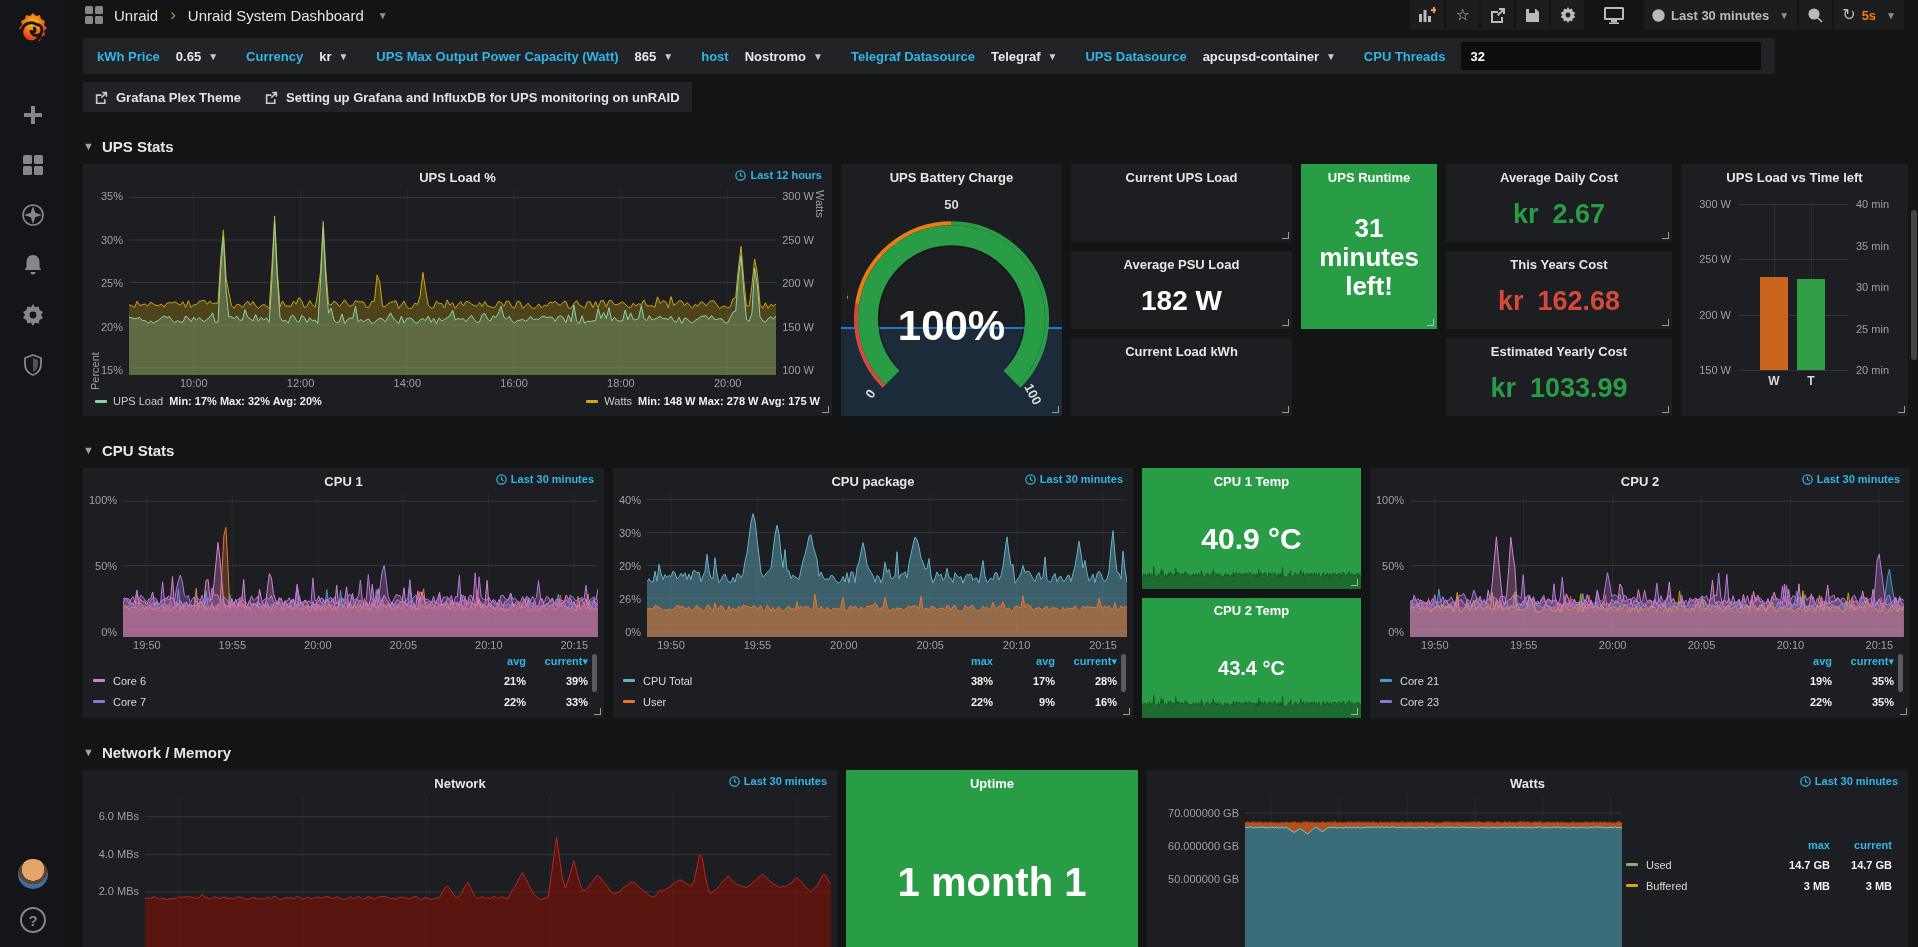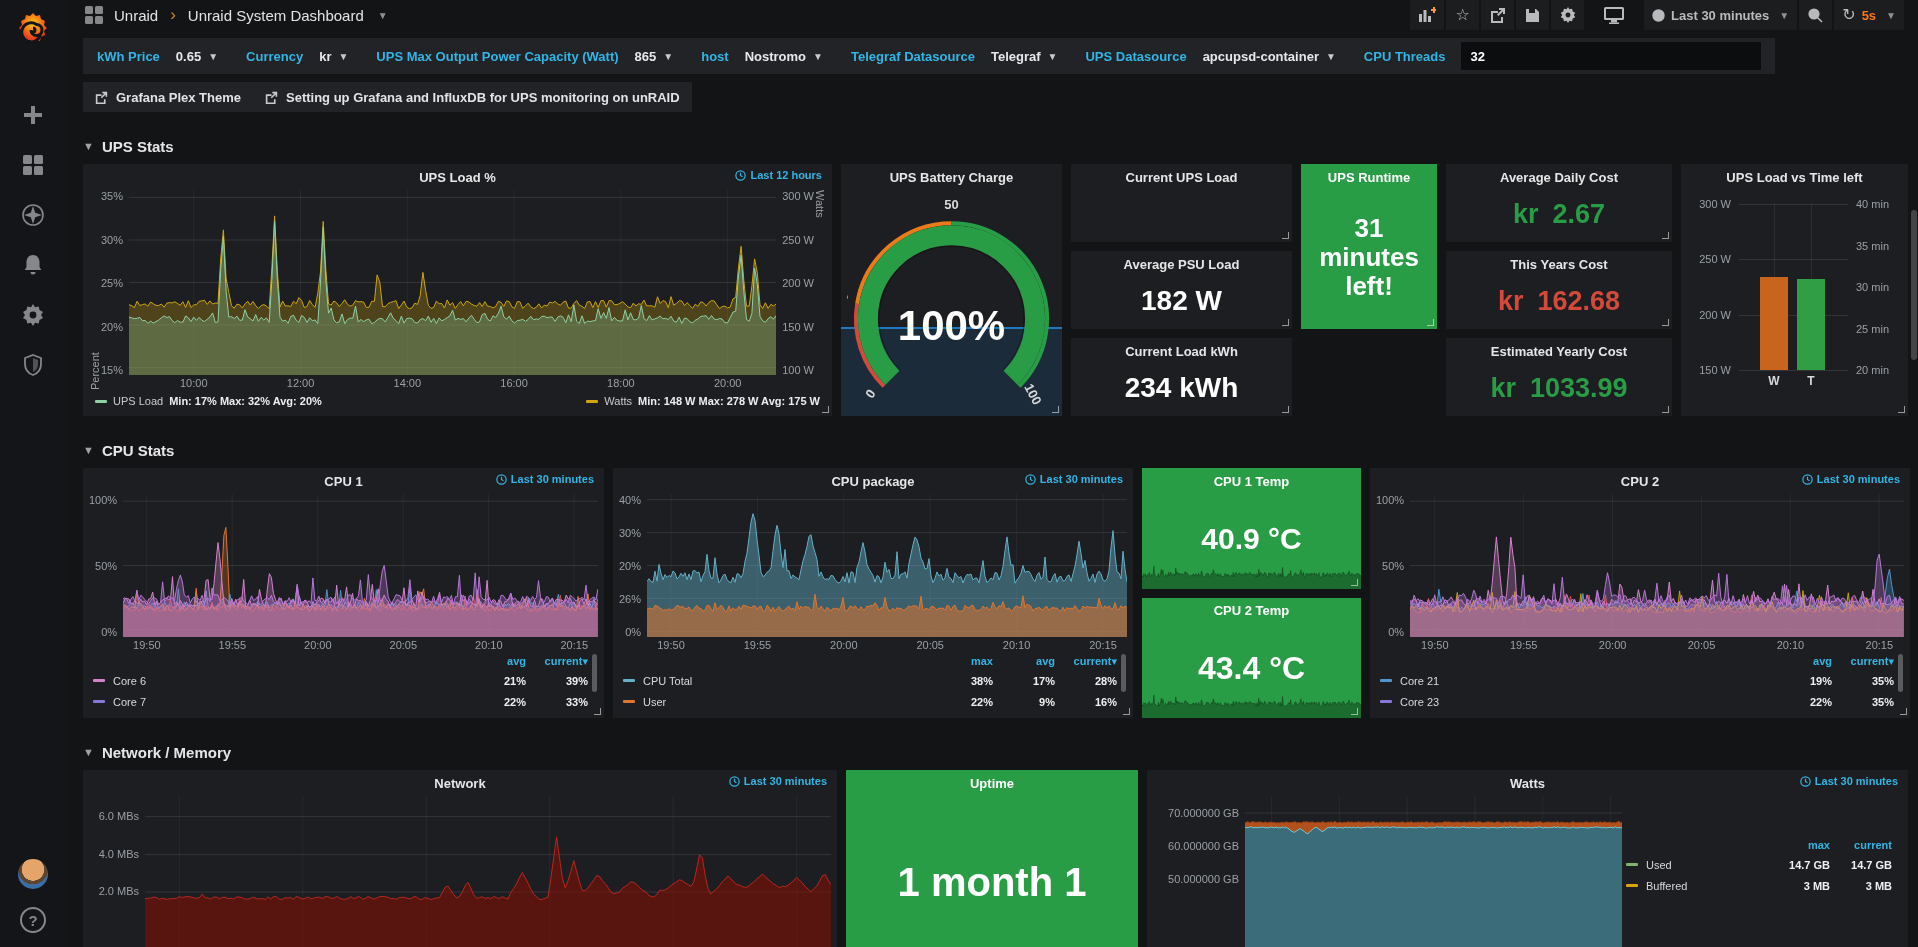--- a/index.html
+++ b/index.html
@@ -421,21 +421,20 @@
           <div class="panel" style="flex:1">
             <div class="phead">
                 <span class="ptitle">Average PSU Load</span>
               </div>
             <div class="stat-val" style="font-size:28px">182 W</div>
           </div>
           <div class="panel" style="flex:1">
             <div class="phead">
                 <span class="ptitle">Current Load kWh</span>
               </div>
-            <div class="stat-val" style="font-size:28px">234 kWh</div>
           </div>
         </div>
 
         <div class="col" style="width:136px;height:252px">
           <div class="panel green-panel" style="height:165px">
             <div class="phead">
                 <span class="ptitle">UPS Runtime</span>
               </div>
             <div class="stat-val" style="font-size:26px;line-height:1.12;text-align:center;padding:0 10px">31 minutes left!</div>
           </div>
@@ -668,21 +667,21 @@
             <div class="stat-val" style="font-size:30px">40.9 °C</div>
             <svg class="sparkline" viewBox="0 0 219 26" preserveAspectRatio="none">
                 <path d="M0.0,12.6L0.9,14.1L1.8,10.6L2.7,11.5L3.6,11.2L4.6,14.3L5.5,11.6L6.4,11.9L7.3,9.3L8.2,13.6L9.1,11.5L10.0,11.7L11.0,11.8L11.9,2.9L12.8,12.8L13.7,12.6L14.6,14.2L15.5,13.9L16.4,10.3L17.3,14.0L18.3,11.4L19.2,6.2L20.1,10.8L21.0,6.9L21.9,13.4L22.8,14.2L23.7,10.9L24.6,13.5L25.6,12.3L26.5,9.2L27.4,13.0L28.3,9.1L29.2,9.8L30.1,11.7L31.0,11.6L31.9,11.1L32.9,12.9L33.8,4.8L34.7,11.0L35.6,9.0L36.5,11.6L37.4,10.3L38.3,10.9L39.2,11.8L40.1,10.4L41.1,12.0L42.0,11.5L42.9,8.8L43.8,8.8L44.7,11.0L45.6,10.4L46.5,12.3L47.5,13.5L48.4,11.9L49.3,13.1L50.2,12.1L51.1,10.9L52.0,11.1L52.9,13.3L53.8,10.7L54.8,11.7L55.7,13.2L56.6,10.1L57.5,12.8L58.4,13.3L59.3,7.8L60.2,9.6L61.1,13.8L62.0,13.6L63.0,14.0L63.9,11.2L64.8,10.3L65.7,10.4L66.6,10.7L67.5,13.2L68.4,13.6L69.3,10.4L70.3,11.7L71.2,6.7L72.1,9.6L73.0,10.9L73.9,11.2L74.8,13.2L75.7,10.3L76.6,12.1L77.6,12.4L78.5,10.7L79.4,13.6L80.3,13.3L81.2,13.2L82.1,14.2L83.0,10.2L84.0,11.2L84.9,13.2L85.8,11.0L86.7,11.7L87.6,14.0L88.5,13.1L89.4,11.7L90.3,13.6L91.3,9.2L92.2,13.8L93.1,10.4L94.0,9.5L94.9,10.3L95.8,11.5L96.7,10.8L97.6,9.7L98.5,12.1L99.5,11.5L100.4,10.7L101.3,12.5L102.2,11.3L103.1,9.6L104.0,12.0L104.9,10.2L105.8,11.9L106.8,11.0L107.7,9.2L108.6,10.2L109.5,11.5L110.4,11.3L111.3,11.7L112.2,11.1L113.2,11.6L114.1,14.2L115.0,10.5L115.9,14.1L116.8,6.2L117.7,12.6L118.6,9.2L119.5,10.5L120.5,11.1L121.4,12.6L122.3,9.5L123.2,9.7L124.1,11.4L125.0,13.6L125.9,13.9L126.8,9.7L127.8,11.8L128.7,9.9L129.6,11.8L130.5,11.7L131.4,10.4L132.3,9.2L133.2,10.0L134.1,12.8L135.1,13.3L136.0,11.4L136.9,10.2L137.8,13.6L138.7,10.5L139.6,13.8L140.5,4.4L141.4,13.3L142.3,13.9L143.3,13.9L144.2,13.7L145.1,13.9L146.0,11.4L146.9,10.7L147.8,11.8L148.7,7.6L149.7,14.0L150.6,13.7L151.5,12.9L152.4,11.3L153.3,9.8L154.2,10.6L155.1,12.6L156.0,12.3L156.9,11.5L157.9,10.7L158.8,6.8L159.7,10.2L160.6,12.0L161.5,9.2L162.4,14.1L163.3,13.3L164.3,10.1L165.2,11.0L166.1,10.8L167.0,12.3L167.9,10.4L168.8,12.4L169.7,9.8L170.6,11.0L171.6,11.2L172.5,9.7L173.4,12.3L174.3,10.4L175.2,13.0L176.1,12.2L177.0,9.6L177.9,14.2L178.8,14.0L179.8,13.7L180.7,10.6L181.6,9.5L182.5,13.8L183.4,11.4L184.3,13.0L185.2,9.7L186.2,11.2L187.1,13.5L188.0,10.3L188.9,11.8L189.8,14.0L190.7,10.3L191.6,10.7L192.5,10.6L193.4,10.3L194.4,12.7L195.3,11.6L196.2,10.4L197.1,10.2L198.0,10.3L198.9,13.7L199.8,11.3L200.8,9.4L201.7,9.5L202.6,11.8L203.5,12.5L204.4,11.9L205.3,10.7L206.2,10.4L207.1,8.1L208.0,11.3L209.0,13.0L209.9,9.8L210.8,11.4L211.7,12.3L212.6,11.7L213.5,12.2L214.4,10.6L215.3,10.7L216.3,10.5L217.2,11.0L218.1,13.4L219.0,11.9L219,26L0,26Z" fill="rgba(15,50,20,0.45)"></path>
                 <path d="M0.0,12.6L0.9,14.1L1.8,10.6L2.7,11.5L3.6,11.2L4.6,14.3L5.5,11.6L6.4,11.9L7.3,9.3L8.2,13.6L9.1,11.5L10.0,11.7L11.0,11.8L11.9,2.9L12.8,12.8L13.7,12.6L14.6,14.2L15.5,13.9L16.4,10.3L17.3,14.0L18.3,11.4L19.2,6.2L20.1,10.8L21.0,6.9L21.9,13.4L22.8,14.2L23.7,10.9L24.6,13.5L25.6,12.3L26.5,9.2L27.4,13.0L28.3,9.1L29.2,9.8L30.1,11.7L31.0,11.6L31.9,11.1L32.9,12.9L33.8,4.8L34.7,11.0L35.6,9.0L36.5,11.6L37.4,10.3L38.3,10.9L39.2,11.8L40.1,10.4L41.1,12.0L42.0,11.5L42.9,8.8L43.8,8.8L44.7,11.0L45.6,10.4L46.5,12.3L47.5,13.5L48.4,11.9L49.3,13.1L50.2,12.1L51.1,10.9L52.0,11.1L52.9,13.3L53.8,10.7L54.8,11.7L55.7,13.2L56.6,10.1L57.5,12.8L58.4,13.3L59.3,7.8L60.2,9.6L61.1,13.8L62.0,13.6L63.0,14.0L63.9,11.2L64.8,10.3L65.7,10.4L66.6,10.7L67.5,13.2L68.4,13.6L69.3,10.4L70.3,11.7L71.2,6.7L72.1,9.6L73.0,10.9L73.9,11.2L74.8,13.2L75.7,10.3L76.6,12.1L77.6,12.4L78.5,10.7L79.4,13.6L80.3,13.3L81.2,13.2L82.1,14.2L83.0,10.2L84.0,11.2L84.9,13.2L85.8,11.0L86.7,11.7L87.6,14.0L88.5,13.1L89.4,11.7L90.3,13.6L91.3,9.2L92.2,13.8L93.1,10.4L94.0,9.5L94.9,10.3L95.8,11.5L96.7,10.8L97.6,9.7L98.5,12.1L99.5,11.5L100.4,10.7L101.3,12.5L102.2,11.3L103.1,9.6L104.0,12.0L104.9,10.2L105.8,11.9L106.8,11.0L107.7,9.2L108.6,10.2L109.5,11.5L110.4,11.3L111.3,11.7L112.2,11.1L113.2,11.6L114.1,14.2L115.0,10.5L115.9,14.1L116.8,6.2L117.7,12.6L118.6,9.2L119.5,10.5L120.5,11.1L121.4,12.6L122.3,9.5L123.2,9.7L124.1,11.4L125.0,13.6L125.9,13.9L126.8,9.7L127.8,11.8L128.7,9.9L129.6,11.8L130.5,11.7L131.4,10.4L132.3,9.2L133.2,10.0L134.1,12.8L135.1,13.3L136.0,11.4L136.9,10.2L137.8,13.6L138.7,10.5L139.6,13.8L140.5,4.4L141.4,13.3L142.3,13.9L143.3,13.9L144.2,13.7L145.1,13.9L146.0,11.4L146.9,10.7L147.8,11.8L148.7,7.6L149.7,14.0L150.6,13.7L151.5,12.9L152.4,11.3L153.3,9.8L154.2,10.6L155.1,12.6L156.0,12.3L156.9,11.5L157.9,10.7L158.8,6.8L159.7,10.2L160.6,12.0L161.5,9.2L162.4,14.1L163.3,13.3L164.3,10.1L165.2,11.0L166.1,10.8L167.0,12.3L167.9,10.4L168.8,12.4L169.7,9.8L170.6,11.0L171.6,11.2L172.5,9.7L173.4,12.3L174.3,10.4L175.2,13.0L176.1,12.2L177.0,9.6L177.9,14.2L178.8,14.0L179.8,13.7L180.7,10.6L181.6,9.5L182.5,13.8L183.4,11.4L184.3,13.0L185.2,9.7L186.2,11.2L187.1,13.5L188.0,10.3L188.9,11.8L189.8,14.0L190.7,10.3L191.6,10.7L192.5,10.6L193.4,10.3L194.4,12.7L195.3,11.6L196.2,10.4L197.1,10.2L198.0,10.3L198.9,13.7L199.8,11.3L200.8,9.4L201.7,9.5L202.6,11.8L203.5,12.5L204.4,11.9L205.3,10.7L206.2,10.4L207.1,8.1L208.0,11.3L209.0,13.0L209.9,9.8L210.8,11.4L211.7,12.3L212.6,11.7L213.5,12.2L214.4,10.6L215.3,10.7L216.3,10.5L217.2,11.0L218.1,13.4L219.0,11.9" fill="none" stroke="rgba(0,0,0,0.25)" stroke-width="1"></path>
               </svg>
           </div>
           <div class="panel green-panel" style="flex:1;overflow:hidden">
             <div class="phead">
                 <span class="ptitle">CPU 2 Temp</span>
               </div>
-            <div class="stat-val" style="font-size:32px">43.4 °C</div>
+            <div class="stat-val" style="font-size:20px">43.4 °C</div>
             <svg class="sparkline" viewBox="0 0 219 26" preserveAspectRatio="none">
                 <path d="M0.0,12.6L0.9,14.1L1.8,10.6L2.7,11.5L3.6,11.2L4.6,14.3L5.5,11.6L6.4,11.9L7.3,9.3L8.2,13.6L9.1,11.5L10.0,11.7L11.0,11.8L11.9,2.9L12.8,12.8L13.7,12.6L14.6,14.2L15.5,13.9L16.4,10.3L17.3,14.0L18.3,11.4L19.2,6.2L20.1,10.8L21.0,6.9L21.9,13.4L22.8,14.2L23.7,10.9L24.6,13.5L25.6,12.3L26.5,9.2L27.4,13.0L28.3,9.1L29.2,9.8L30.1,11.7L31.0,11.6L31.9,11.1L32.9,12.9L33.8,4.8L34.7,11.0L35.6,9.0L36.5,11.6L37.4,10.3L38.3,10.9L39.2,11.8L40.1,10.4L41.1,12.0L42.0,11.5L42.9,8.8L43.8,8.8L44.7,11.0L45.6,10.4L46.5,12.3L47.5,13.5L48.4,11.9L49.3,13.1L50.2,12.1L51.1,10.9L52.0,11.1L52.9,13.3L53.8,10.7L54.8,11.7L55.7,13.2L56.6,10.1L57.5,12.8L58.4,13.3L59.3,7.8L60.2,9.6L61.1,13.8L62.0,13.6L63.0,14.0L63.9,11.2L64.8,10.3L65.7,10.4L66.6,10.7L67.5,13.2L68.4,13.6L69.3,10.4L70.3,11.7L71.2,6.7L72.1,9.6L73.0,10.9L73.9,11.2L74.8,13.2L75.7,10.3L76.6,12.1L77.6,12.4L78.5,10.7L79.4,13.6L80.3,13.3L81.2,13.2L82.1,14.2L83.0,10.2L84.0,11.2L84.9,13.2L85.8,11.0L86.7,11.7L87.6,14.0L88.5,13.1L89.4,11.7L90.3,13.6L91.3,9.2L92.2,13.8L93.1,10.4L94.0,9.5L94.9,10.3L95.8,11.5L96.7,10.8L97.6,9.7L98.5,12.1L99.5,11.5L100.4,10.7L101.3,12.5L102.2,11.3L103.1,9.6L104.0,12.0L104.9,10.2L105.8,11.9L106.8,11.0L107.7,9.2L108.6,10.2L109.5,11.5L110.4,11.3L111.3,11.7L112.2,11.1L113.2,11.6L114.1,14.2L115.0,10.5L115.9,14.1L116.8,6.2L117.7,12.6L118.6,9.2L119.5,10.5L120.5,11.1L121.4,12.6L122.3,9.5L123.2,9.7L124.1,11.4L125.0,13.6L125.9,13.9L126.8,9.7L127.8,11.8L128.7,9.9L129.6,11.8L130.5,11.7L131.4,10.4L132.3,9.2L133.2,10.0L134.1,12.8L135.1,13.3L136.0,11.4L136.9,10.2L137.8,13.6L138.7,10.5L139.6,13.8L140.5,4.4L141.4,13.3L142.3,13.9L143.3,13.9L144.2,13.7L145.1,13.9L146.0,11.4L146.9,10.7L147.8,11.8L148.7,7.6L149.7,14.0L150.6,13.7L151.5,12.9L152.4,11.3L153.3,9.8L154.2,10.6L155.1,12.6L156.0,12.3L156.9,11.5L157.9,10.7L158.8,6.8L159.7,10.2L160.6,12.0L161.5,9.2L162.4,14.1L163.3,13.3L164.3,10.1L165.2,11.0L166.1,10.8L167.0,12.3L167.9,10.4L168.8,12.4L169.7,9.8L170.6,11.0L171.6,11.2L172.5,9.7L173.4,12.3L174.3,10.4L175.2,13.0L176.1,12.2L177.0,9.6L177.9,14.2L178.8,14.0L179.8,13.7L180.7,10.6L181.6,9.5L182.5,13.8L183.4,11.4L184.3,13.0L185.2,9.7L186.2,11.2L187.1,13.5L188.0,10.3L188.9,11.8L189.8,14.0L190.7,10.3L191.6,10.7L192.5,10.6L193.4,10.3L194.4,12.7L195.3,11.6L196.2,10.4L197.1,10.2L198.0,10.3L198.9,13.7L199.8,11.3L200.8,9.4L201.7,9.5L202.6,11.8L203.5,12.5L204.4,11.9L205.3,10.7L206.2,10.4L207.1,8.1L208.0,11.3L209.0,13.0L209.9,9.8L210.8,11.4L211.7,12.3L212.6,11.7L213.5,12.2L214.4,10.6L215.3,10.7L216.3,10.5L217.2,11.0L218.1,13.4L219.0,11.9L219,26L0,26Z" fill="rgba(15,50,20,0.45)"></path>
                 <path d="M0.0,12.6L0.9,14.1L1.8,10.6L2.7,11.5L3.6,11.2L4.6,14.3L5.5,11.6L6.4,11.9L7.3,9.3L8.2,13.6L9.1,11.5L10.0,11.7L11.0,11.8L11.9,2.9L12.8,12.8L13.7,12.6L14.6,14.2L15.5,13.9L16.4,10.3L17.3,14.0L18.3,11.4L19.2,6.2L20.1,10.8L21.0,6.9L21.9,13.4L22.8,14.2L23.7,10.9L24.6,13.5L25.6,12.3L26.5,9.2L27.4,13.0L28.3,9.1L29.2,9.8L30.1,11.7L31.0,11.6L31.9,11.1L32.9,12.9L33.8,4.8L34.7,11.0L35.6,9.0L36.5,11.6L37.4,10.3L38.3,10.9L39.2,11.8L40.1,10.4L41.1,12.0L42.0,11.5L42.9,8.8L43.8,8.8L44.7,11.0L45.6,10.4L46.5,12.3L47.5,13.5L48.4,11.9L49.3,13.1L50.2,12.1L51.1,10.9L52.0,11.1L52.9,13.3L53.8,10.7L54.8,11.7L55.7,13.2L56.6,10.1L57.5,12.8L58.4,13.3L59.3,7.8L60.2,9.6L61.1,13.8L62.0,13.6L63.0,14.0L63.9,11.2L64.8,10.3L65.7,10.4L66.6,10.7L67.5,13.2L68.4,13.6L69.3,10.4L70.3,11.7L71.2,6.7L72.1,9.6L73.0,10.9L73.9,11.2L74.8,13.2L75.7,10.3L76.6,12.1L77.6,12.4L78.5,10.7L79.4,13.6L80.3,13.3L81.2,13.2L82.1,14.2L83.0,10.2L84.0,11.2L84.9,13.2L85.8,11.0L86.7,11.7L87.6,14.0L88.5,13.1L89.4,11.7L90.3,13.6L91.3,9.2L92.2,13.8L93.1,10.4L94.0,9.5L94.9,10.3L95.8,11.5L96.7,10.8L97.6,9.7L98.5,12.1L99.5,11.5L100.4,10.7L101.3,12.5L102.2,11.3L103.1,9.6L104.0,12.0L104.9,10.2L105.8,11.9L106.8,11.0L107.7,9.2L108.6,10.2L109.5,11.5L110.4,11.3L111.3,11.7L112.2,11.1L113.2,11.6L114.1,14.2L115.0,10.5L115.9,14.1L116.8,6.2L117.7,12.6L118.6,9.2L119.5,10.5L120.5,11.1L121.4,12.6L122.3,9.5L123.2,9.7L124.1,11.4L125.0,13.6L125.9,13.9L126.8,9.7L127.8,11.8L128.7,9.9L129.6,11.8L130.5,11.7L131.4,10.4L132.3,9.2L133.2,10.0L134.1,12.8L135.1,13.3L136.0,11.4L136.9,10.2L137.8,13.6L138.7,10.5L139.6,13.8L140.5,4.4L141.4,13.3L142.3,13.9L143.3,13.9L144.2,13.7L145.1,13.9L146.0,11.4L146.9,10.7L147.8,11.8L148.7,7.6L149.7,14.0L150.6,13.7L151.5,12.9L152.4,11.3L153.3,9.8L154.2,10.6L155.1,12.6L156.0,12.3L156.9,11.5L157.9,10.7L158.8,6.8L159.7,10.2L160.6,12.0L161.5,9.2L162.4,14.1L163.3,13.3L164.3,10.1L165.2,11.0L166.1,10.8L167.0,12.3L167.9,10.4L168.8,12.4L169.7,9.8L170.6,11.0L171.6,11.2L172.5,9.7L173.4,12.3L174.3,10.4L175.2,13.0L176.1,12.2L177.0,9.6L177.9,14.2L178.8,14.0L179.8,13.7L180.7,10.6L181.6,9.5L182.5,13.8L183.4,11.4L184.3,13.0L185.2,9.7L186.2,11.2L187.1,13.5L188.0,10.3L188.9,11.8L189.8,14.0L190.7,10.3L191.6,10.7L192.5,10.6L193.4,10.3L194.4,12.7L195.3,11.6L196.2,10.4L197.1,10.2L198.0,10.3L198.9,13.7L199.8,11.3L200.8,9.4L201.7,9.5L202.6,11.8L203.5,12.5L204.4,11.9L205.3,10.7L206.2,10.4L207.1,8.1L208.0,11.3L209.0,13.0L209.9,9.8L210.8,11.4L211.7,12.3L212.6,11.7L213.5,12.2L214.4,10.6L215.3,10.7L216.3,10.5L217.2,11.0L218.1,13.4L219.0,11.9" fill="none" stroke="rgba(0,0,0,0.25)" stroke-width="1"></path>
               </svg>
           </div>
         </div>
 
         <div class="panel" style="width:540px;height:250px">
           <div class="phead">
             <span class="ptitle">CPU 2</span>

